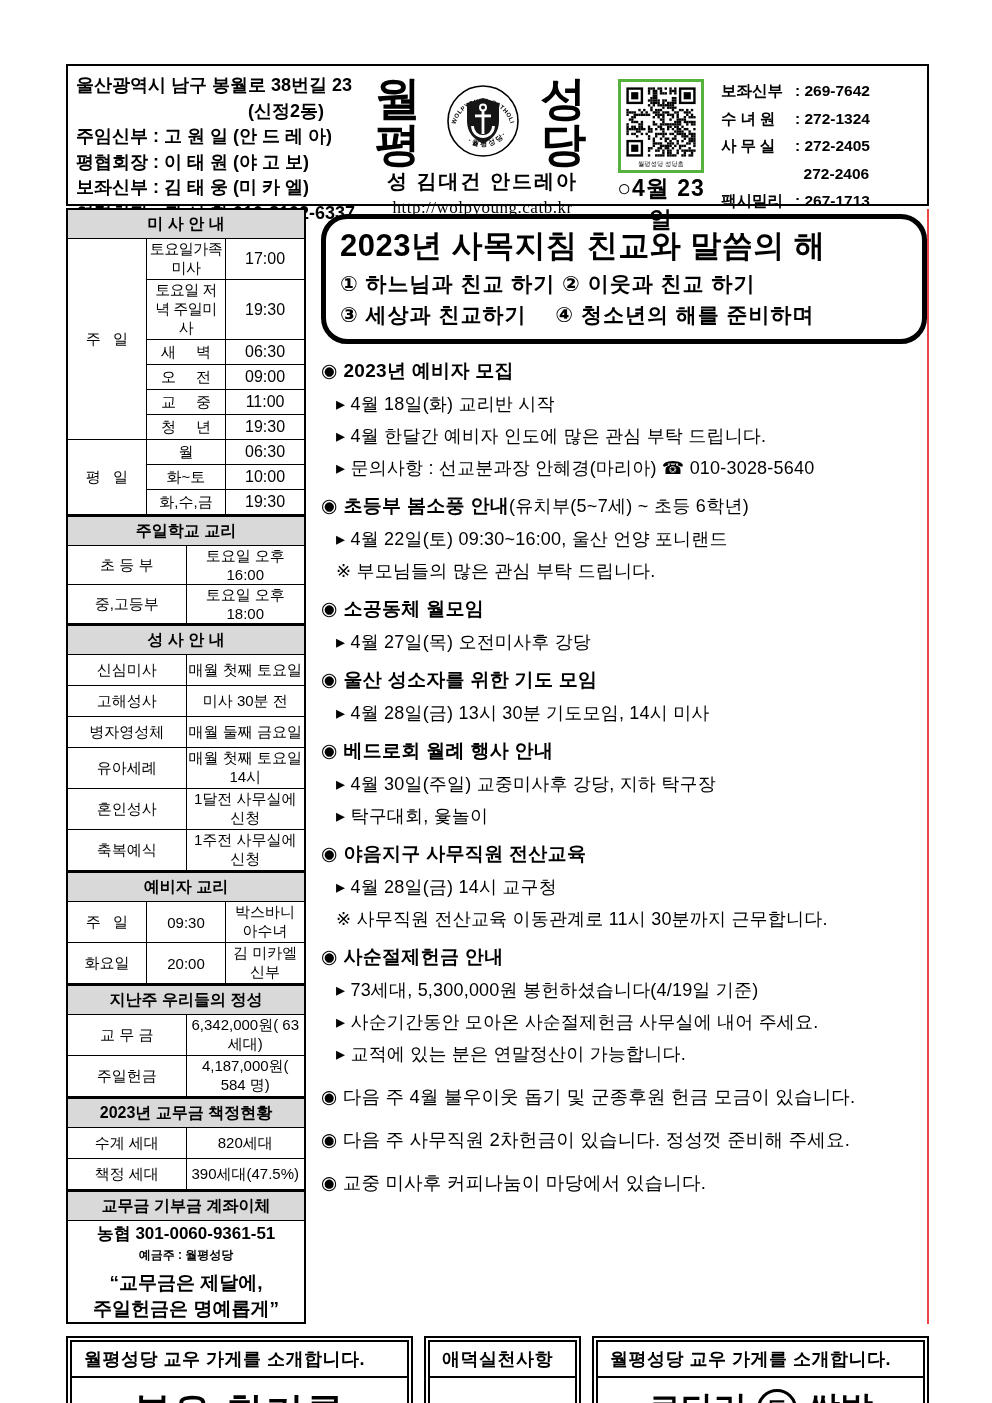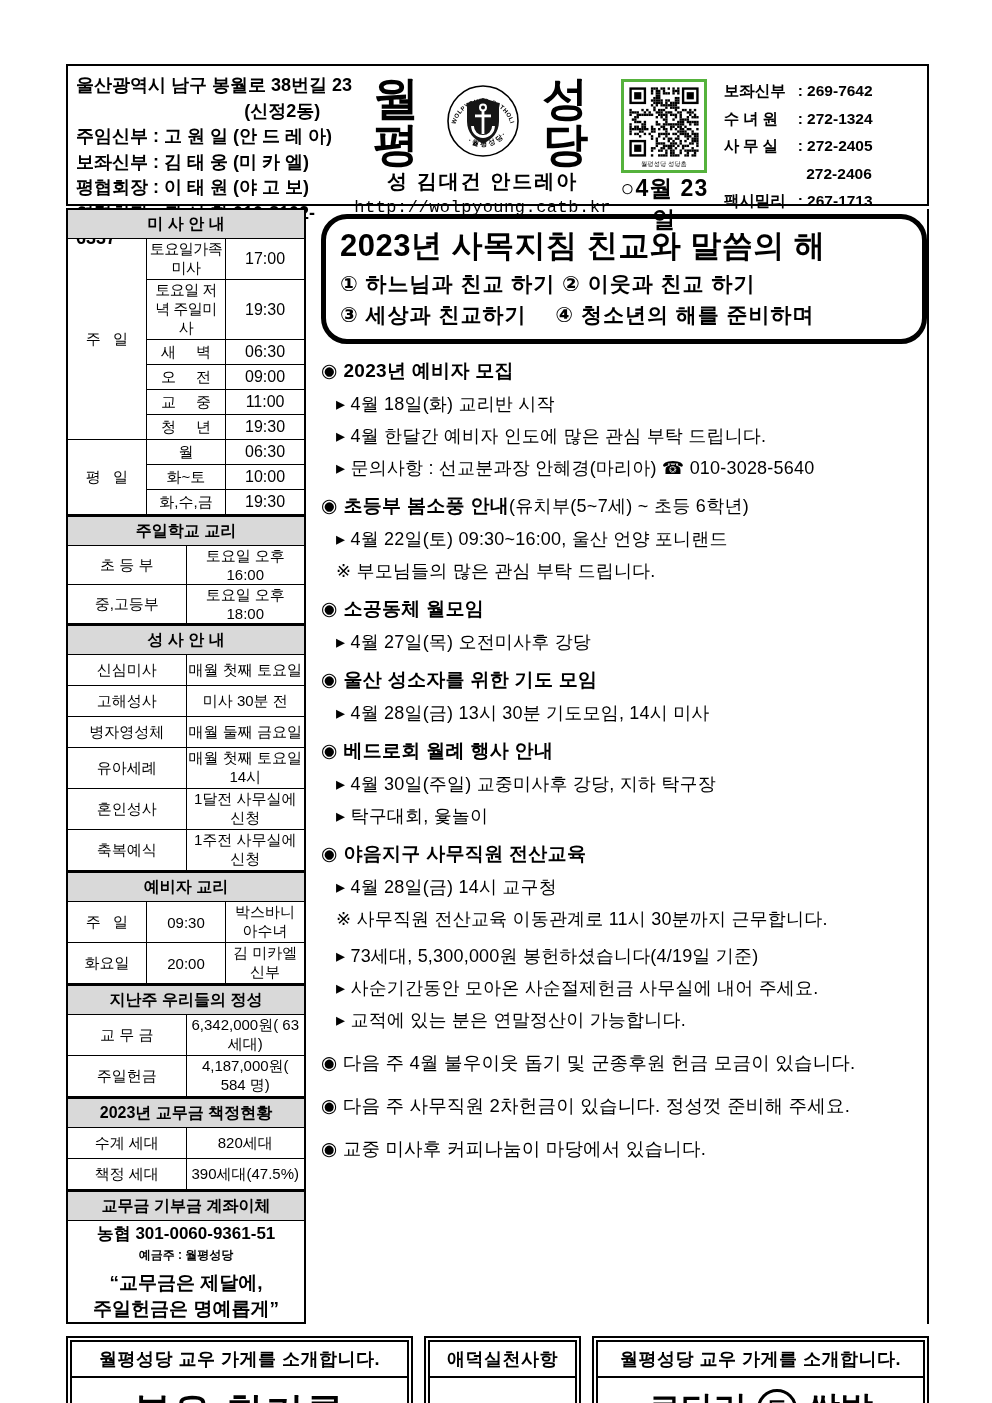--- a/index.html
+++ b/index.html
@@ -7,21 +7,21 @@
   .page{box-sizing:border-box;width:992px;height:1403px;padding:64px 63px 0 66px;background:#fff;}
 
   
   .header-box{border:2px solid #000;height:142px;box-sizing:border-box;display:flex;padding:7px 8px 4px 8px;}
   .h-left{width:282px;font-size:18px;font-weight:bold;line-height:1.42;}
   .h-left .addr2{text-align:right;padding-right:34px;}
   .h-center{flex:1;text-align:center;padding-top:2px;}
   .church-name{display:flex;align-items:center;justify-content:center;gap:4px;}
   .church-name .big{font-size:46px;font-weight:900;letter-spacing:4px;line-height:1;}
   .patron{font-size:20px;font-weight:bold;margin-top:1px;letter-spacing:2px;}
-  .website{font-family:Liberation Mono, monospace;font-size:17px;margin-top:3px;letter-spacing:.5px;}
+  .website{font-family:Liberation Serif, serif;font-size:17px;margin-top:3px;letter-spacing:.5px;}
   .h-qr{width:108px;text-align:center;}
   .qr-box{border:3px solid #55b23c;width:86px;box-sizing:border-box;margin:6px auto 0;padding:3px 3px 1px;background:#fff;}
   .qr-box svg{display:block;width:74px;height:74px;}
   .qr-caption{font-size:7px;letter-spacing:0;white-space:nowrap;transform:scale(.9);}
   .h-date{font-size:23px;font-weight:700;margin-top:0;letter-spacing:1px;}
   .h-right{width:198px;font-size:15.5px;font-weight:bold;padding:4px 0 0 6px;}
   .contact-row{display:flex;line-height:1.78;}
   .contact-row .lbl{width:74px;display:inline-block;font-family:Liberation Serif, serif;}
   .contact-row .val{white-space:pre;text-align:center;}
 
@@ -42,55 +42,55 @@
   .cat .c1{width:66px;}
   .cat .c2{width:52px;}
   .off .c1{width:76px;}
   .sac .c1{width:82px;}
   .account-body{padding:10px 2px 8px;text-align:center;font-weight:bold;}
   .account-body .l1{font-size:17px;font-weight:900;}
   .account-body .l2{font-size:12px;margin-top:2px;}
   .account-body .q{font-size:19px;font-weight:900;margin-top:6px;line-height:1.35;}
 
   
-  .main{flex:1;border-right:2px solid #000000;box-sizing:border-box;padding:5px 0 0 2px;}
+  .main{flex:1;border-right:2px solid #ef4444;box-sizing:border-box;padding:5px 0 0 2px;}
   .banner{border:5px solid #000;border-radius:26px;padding:6px 14px 10px;margin:0 0 14px 0;}
   .banner-title{font-size:31px;font-weight:900;letter-spacing:.5px;white-space:nowrap;}
   .banner-line{font-size:21px;font-weight:600;margin-top:3px;letter-spacing:1px;white-space:nowrap;}
   .section{margin-bottom:13px;}
   .sec-title{font-size:19px;font-weight:800;letter-spacing:.3px;}
   .sec-title .suffix{font-weight:400;font-size:18px;}
   .sec-item{font-size:18px;margin-top:8px;padding-left:15px;letter-spacing:.2px;}
   .standalone{font-size:18.5px;margin:18px 0;letter-spacing:.2px;}
 
   
   .footer{display:flex;gap:11px;margin-top:12px;}
   .fbox{border:6px double #000;box-sizing:border-box;min-height:200px;background:#fff;}
-  .fbox-header{border-bottom:2px solid #000;text-align:center;font-weight:800;font-size:18px;padding:5px 2px;letter-spacing:.5px;}
+  .fbox-header{border-bottom:2px solid #000;text-align:left;font-weight:800;font-size:18px;padding:5px 12px;letter-spacing:.5px;}
   .fbox1{width:347px;}
   .fbox2{width:157px;display:flex;flex-direction:column;}
   .fbox3{flex:1;}
   .shop-title{font-size:38px;font-weight:900;text-align:center;margin:8px 0 6px;letter-spacing:2px;}
   .charity-body{flex:1;display:flex;align-items:center;justify-content:center;text-align:center;font-weight:800;font-size:18px;line-height:1.5;padding:0 6px;}
   .shop-title3{font-size:33px;font-weight:900;text-align:center;margin:8px 0 5px;display:flex;align-items:center;justify-content:center;gap:10px;}
   .circle-char{display:inline-block;width:34px;height:34px;border:3px solid #000;border-radius:50%;font-size:21px;line-height:34px;text-align:center;font-weight:900;letter-spacing:0;}
   .logo-svg{width:74px;height:74px;flex:none;}
 </style>
 </head>
 <body>
 
 <div class="page">
 
   <div class="header-box">
     <div class="h-left">
       <div>울산광역시 남구 봉월로 38번길 23</div>
       <div class="addr2">(신정2동)</div>
       <div>주임신부 : 고 원 일 (안 드 레 아)</div>
+      <div>평협회장 : 이 태 원 (야 고 보)</div>
       <div>보좌신부 : 김 태 웅 (미 카 엘)</div>
-      <div>평협회장 : 이 태 원 (야 고 보)</div>
       <div>연령회장 : 권 서 환 010-8102-6337</div>
     </div>
 
     <div class="h-center">
       <div class="church-name">
         <span class="big">월평</span>
         <svg class="logo-svg" viewBox="0 0 74 74">
           <circle cx="37" cy="37" r="35" fill="#fff" stroke="#000" stroke-width="1.6"></circle>
           <defs>
             <path id="arcTop" d="M 9 42 A 28.5 28.5 0 0 1 65 42" fill="none"></path>
@@ -680,20 +680,21 @@
         <div class="sec-item">▸ 탁구대회, 윷놀이</div>
       </div>
 
       <div class="section">
         <div class="sec-title">◉ 야음지구 사무직원 전산교육</div>
         <div class="sec-item">▸ 4월 28일(금) 14시 교구청</div>
         <div class="sec-item">※ 사무직원 전산교육 이동관계로 11시 30분까지 근무합니다.</div>
       </div>
 
       <div class="section">
+        <div class="sec-title">◉ 사순절제헌금 안내</div>
         <div class="sec-item">▸ 73세대, 5,300,000원 봉헌하셨습니다(4/19일 기준)</div>
         <div class="sec-item">▸ 사순기간동안 모아온 사순절제헌금 사무실에 내어 주세요.</div>
         <div class="sec-item">▸ 교적에 있는 분은 연말정산이 가능합니다.</div>
       </div>
 
       <div class="standalone">◉ 다음 주 4월 불우이웃 돕기 및 군종후원 헌금 모금이 있습니다.</div>
       <div class="standalone">◉ 다음 주 사무직원 2차헌금이 있습니다. 정성껏 준비해 주세요.</div>
       <div class="standalone">◉ 교중 미사후 커피나눔이 마당에서 있습니다.</div>
     </div>
   </div>

